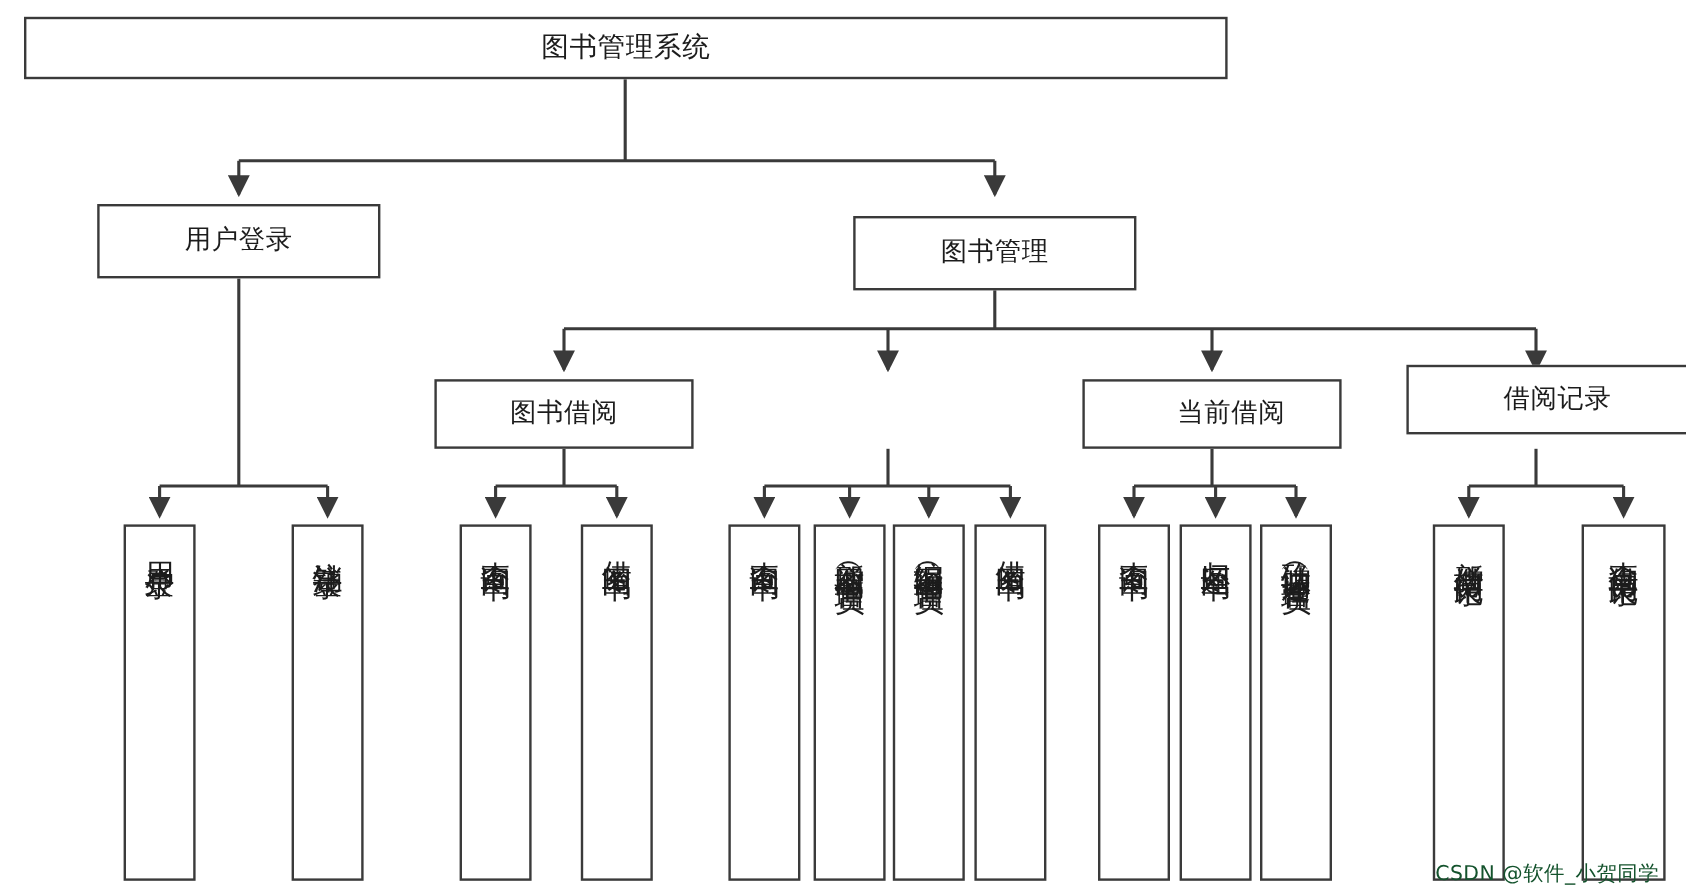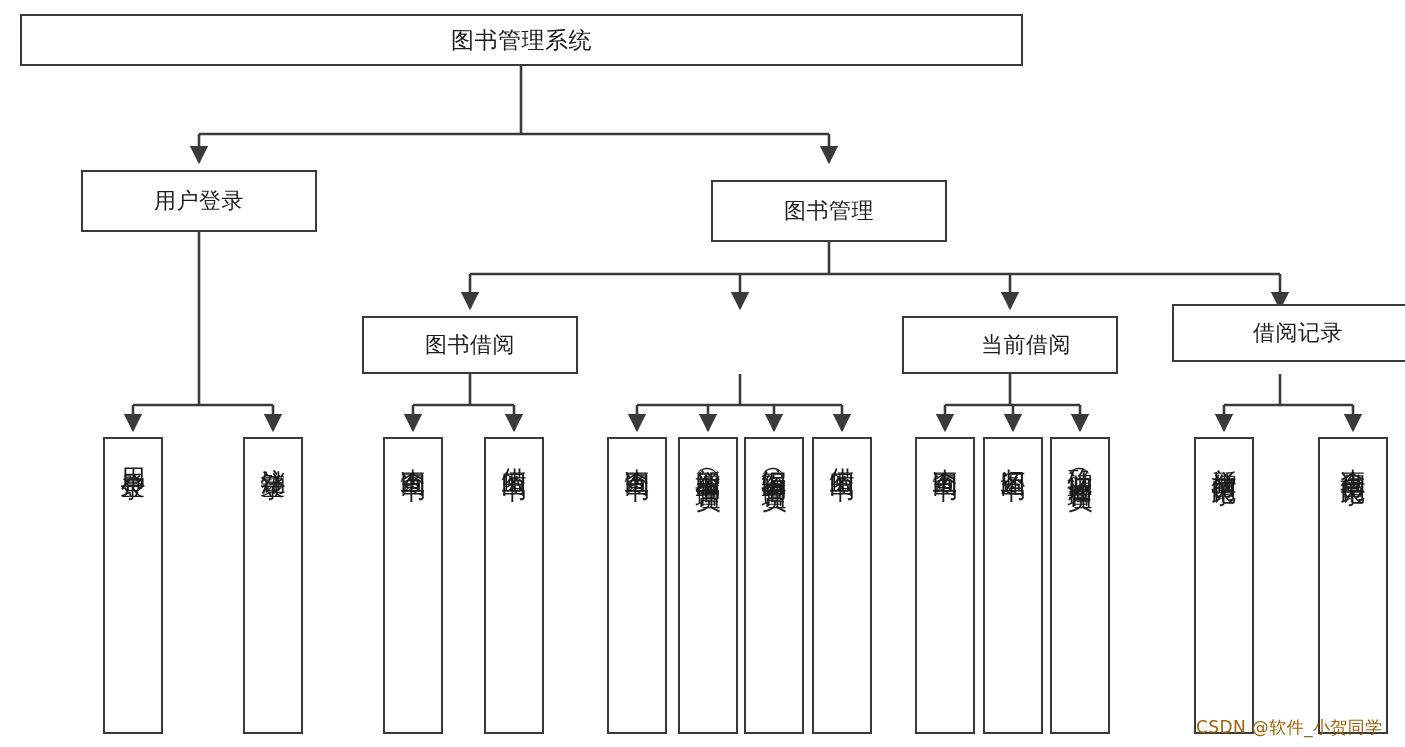--- a/index.html
+++ b/index.html
@@ -51,21 +51,21 @@
   }
   .node.vert .label{
     writing-mode:vertical-rl;
     text-orientation:upright;
     font-size:25px;
     line-height:1.0;
     letter-spacing:3px;
   }
   .watermark{
     position:absolute;
-    color:#a16207;
+    color:#14532d;
     font-size:17px;
     letter-spacing:0.4px;
     white-space:nowrap;
     user-select:none;
   }
 </style>
 </head>
 <body>
 
 <div id="canvas">

